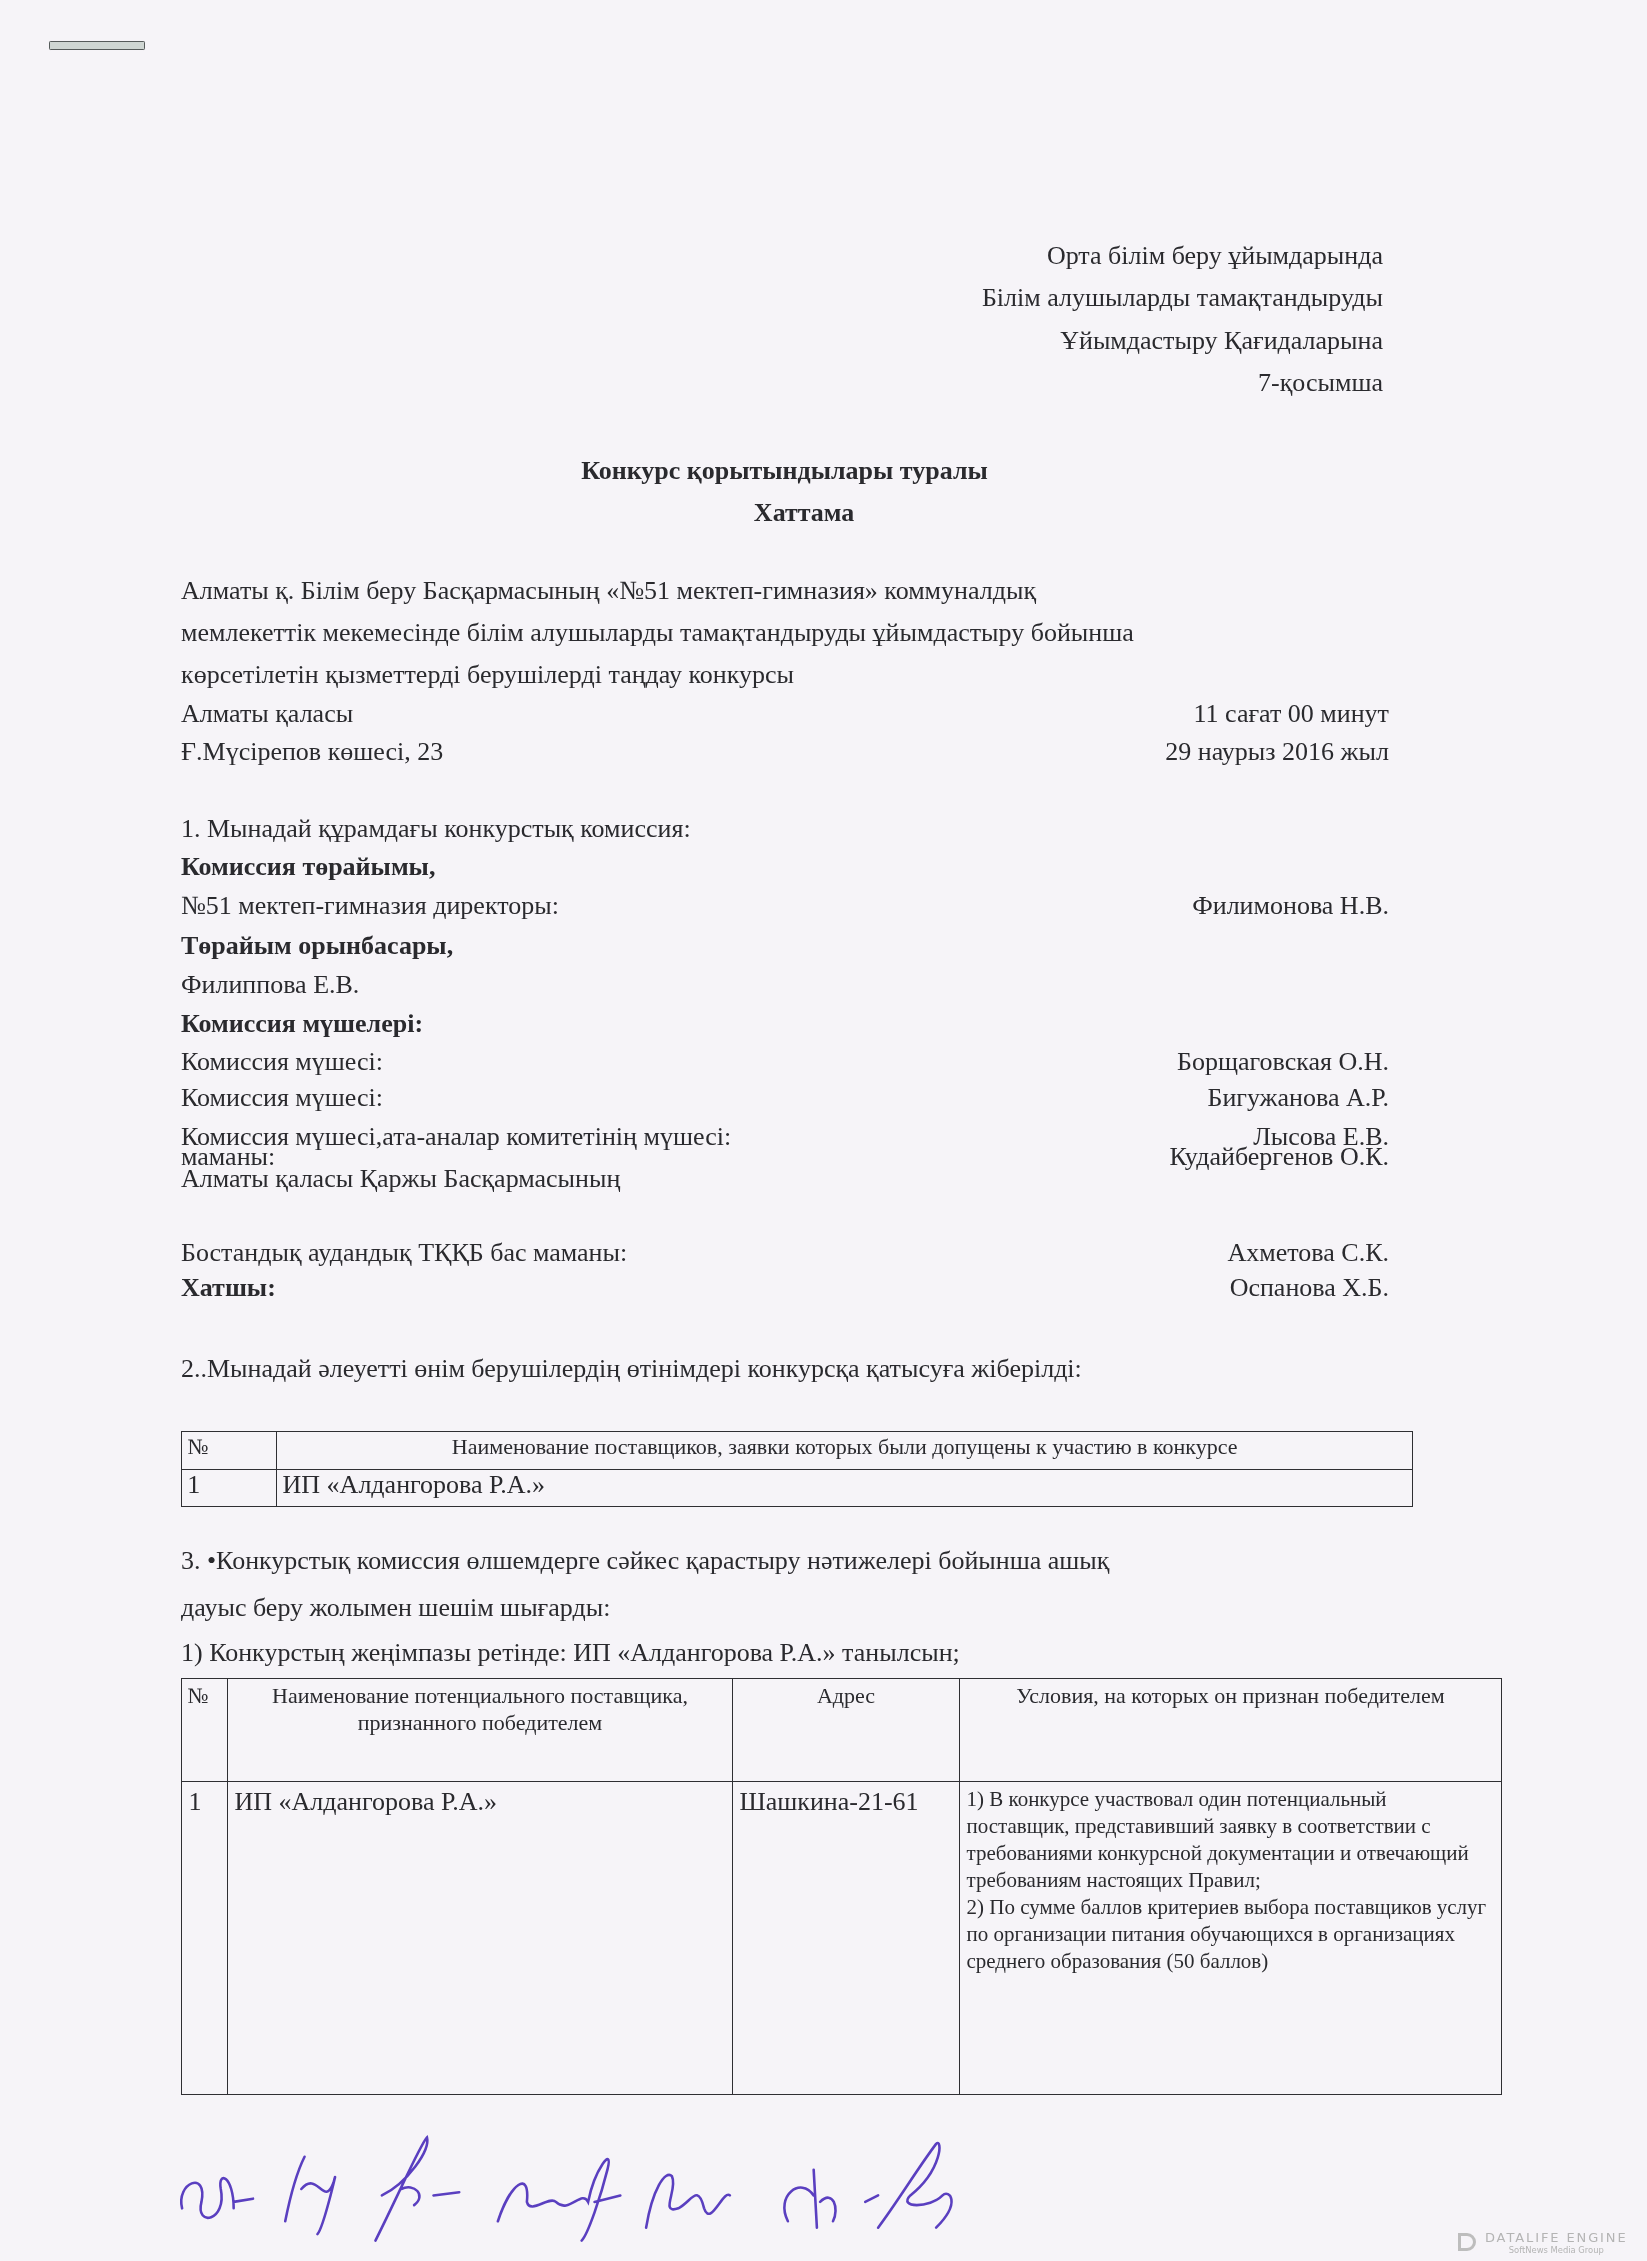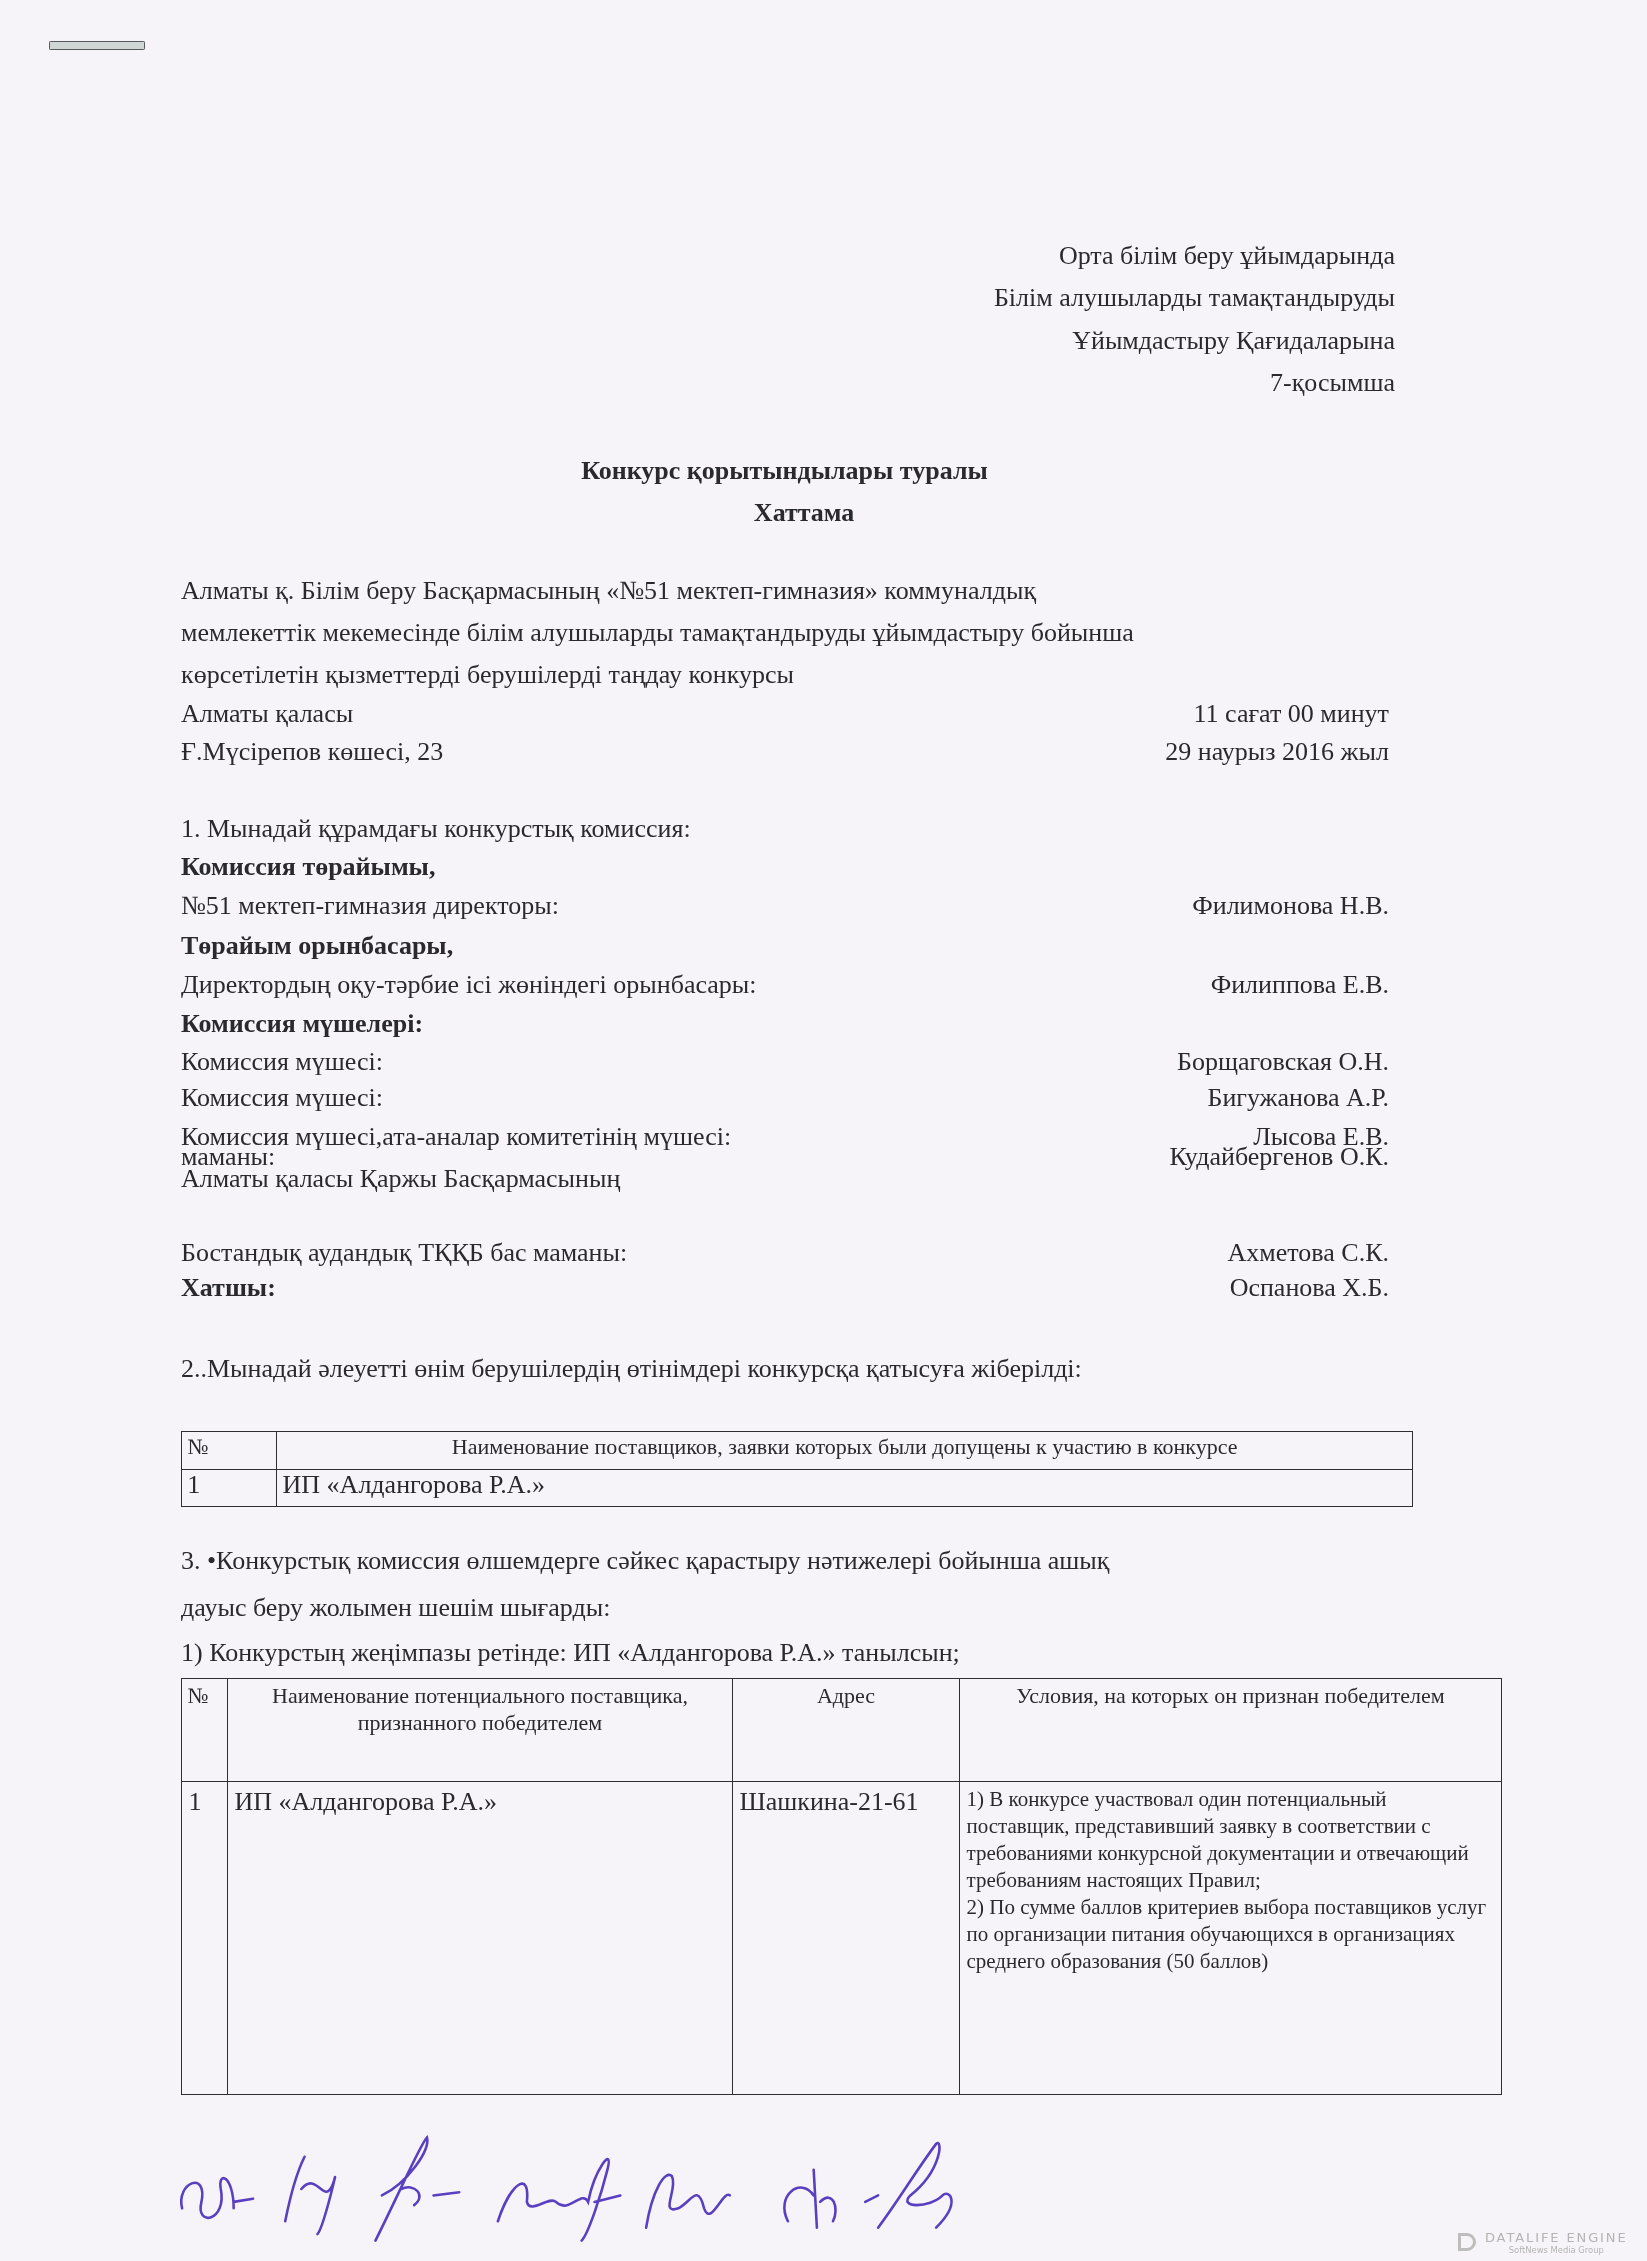--- a/index.html
+++ b/index.html
@@ -5,21 +5,21 @@
   html, body { margin:0; padding:0; }
   body {
     width:1647px; height:2261px; position:relative; overflow:hidden;
     background:#f6f4f8;
     font-family:"Liberation Serif", "DejaVu Serif", serif;
     color:#2a2a2e;
   }
   .page { position:absolute; left:0; top:0; width:1647px; height:2261px; }
   .staple { position:absolute; left:49px; top:41px; width:94px; height:6.5px; border:1.9px solid #555a5a; border-radius:1.3px; background:#cfd6d3; }
   .line { position:absolute; font-size:26px; line-height:31px; white-space:nowrap; }
-  .r { right:252px; text-align:right; }
+  .r { right:264px; text-align:right; }
   .l { left:181px; }
   .b { font-weight:bold; }
   .center { left:0; width:1647px; text-align:center; }
   .row { position:absolute; left:181px; width:1208px; display:flex; justify-content:space-between; font-size:26px; line-height:31px; white-space:nowrap; }
 
   table { position:absolute; border-collapse:collapse; font-size:22px; line-height:27px; }
   td, th { border:1.9px solid #2f2f33; vertical-align:top; font-weight:normal; }
   #t1 { left:181px; top:1431px; width:1232px; }
   #t1 th, #t1 td { height:34px; padding:1.3px 5.2px; }
   #t1 .c0 { width:84px; text-align:left; }
@@ -70,21 +70,20 @@
   </div>
 
   <div class="line l" style="top:813px;">1. Мынадай құрамдағы конкурстық комиссия:</div>
   <div class="line l b" style="top:851px;">Комиссия төрайымы,</div>
   <div class="row" style="top:890px;">
     <span>№51 мектеп-гимназия директоры:</span>
     <span>Филимонова Н.В.</span>
   </div>
   <div class="line l b" style="top:930px;">Төрайым орынбасары,</div>
   <div class="row" style="top:969px;">
-    <span>Директордың оқу-тәрбие ісі жөніндегі орынбасары:</span>
     <span>Филиппова Е.В.</span>
   </div>
   <div class="line l b" style="top:1008px;">Комиссия мүшелері:</div>
   <div class="row" style="top:1046px;">
     <span>Комиссия мүшесі:</span>
     <span>Борщаговская О.Н.</span>
   </div>
   <div class="row" style="top:1082px;">
     <span>Комиссия мүшесі:</span>
     <span>Бигужанова А.Р.</span>

